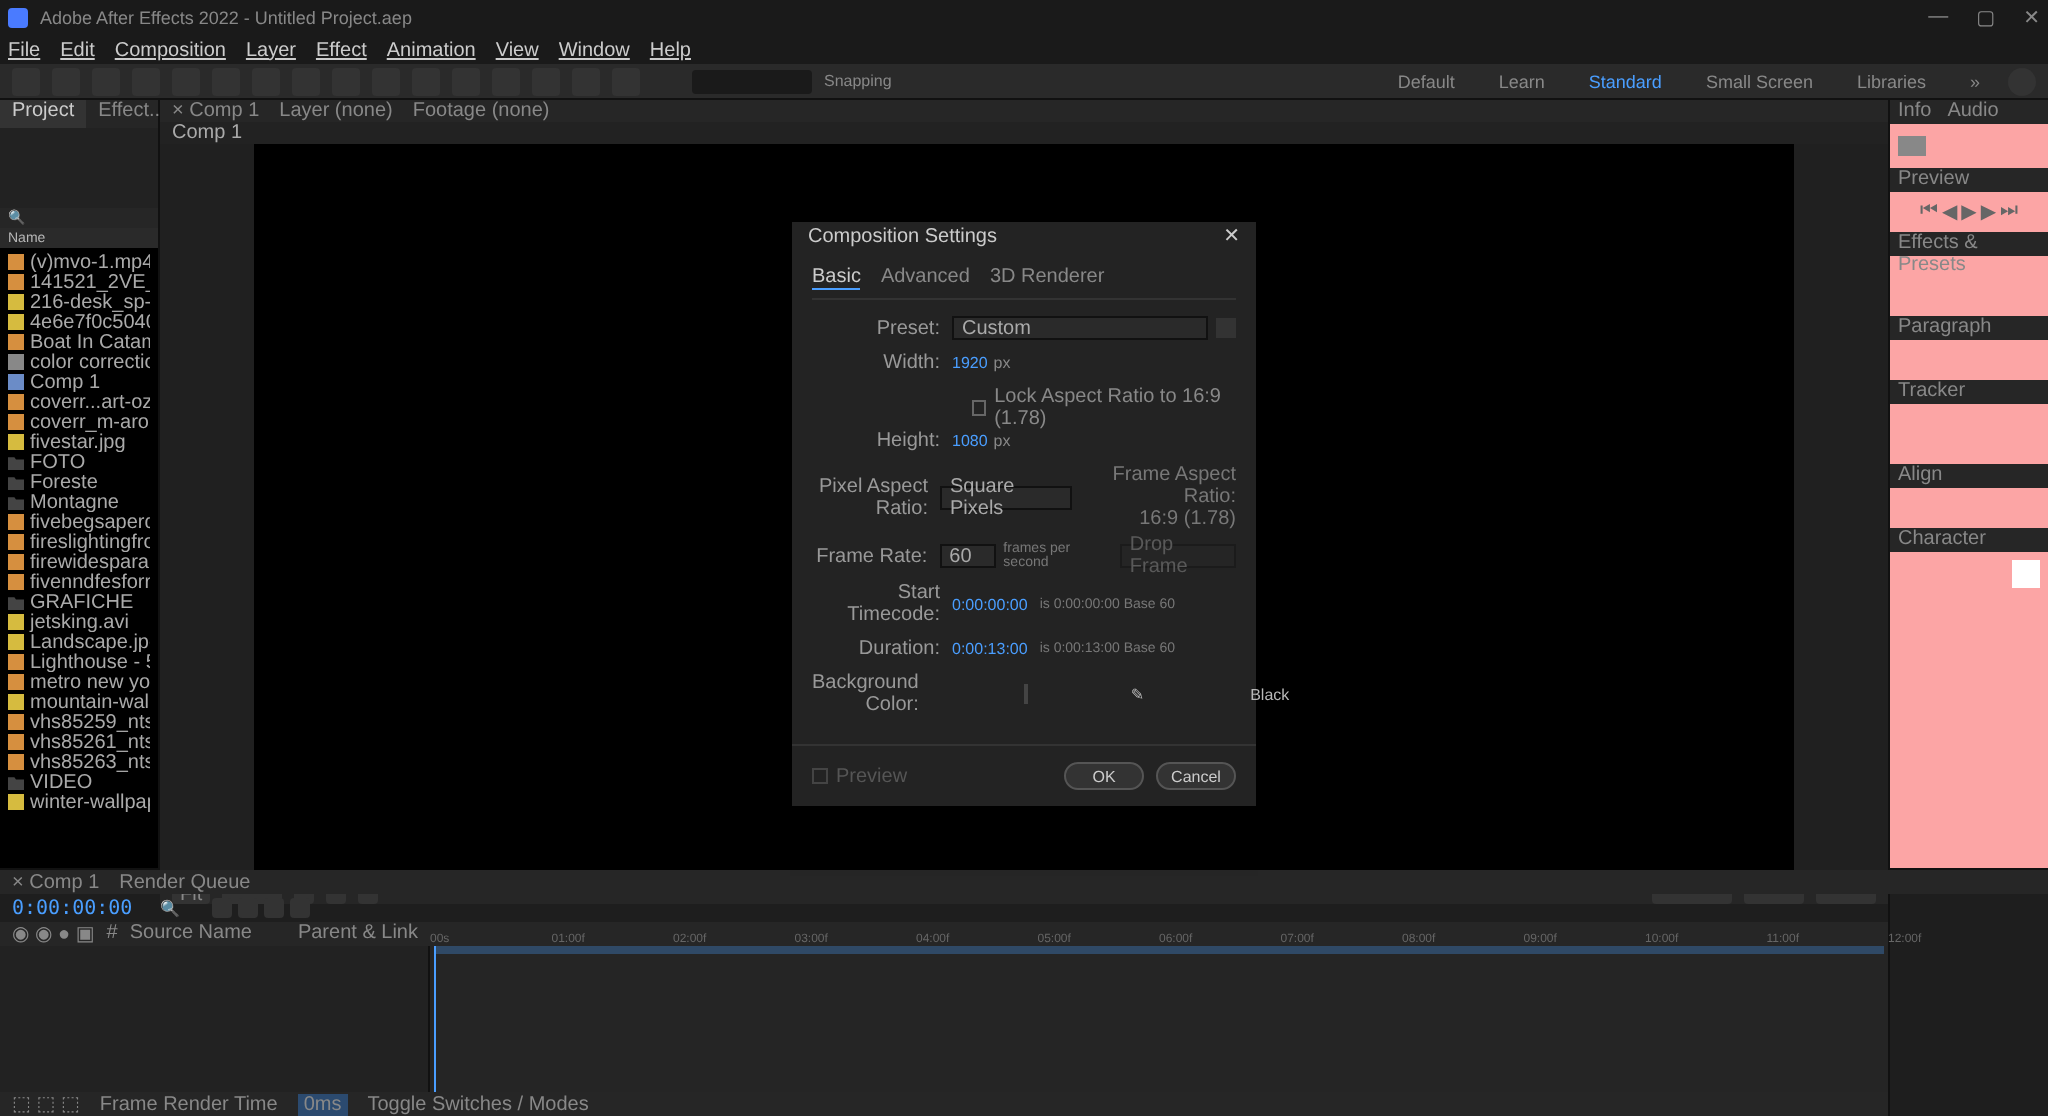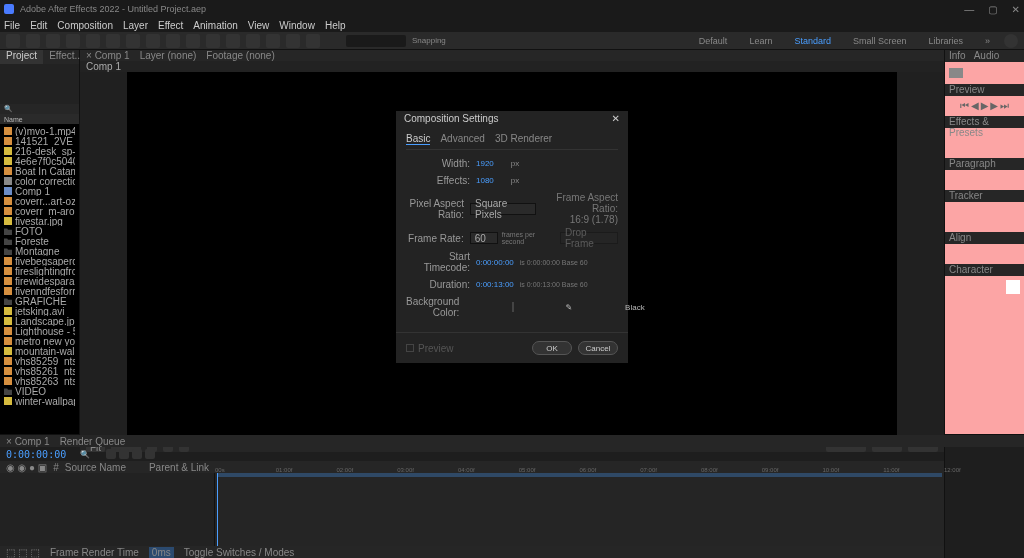--- a/index.html
+++ b/index.html
@@ -7,21 +7,21 @@
 
 
 .titlebar { height: 18px; background: #1a1a1a; display: flex; align-items: center; padding: 0 4px; }
 .titlebar .ae-logo { width: 10px; height: 10px; background: #4a7bff; border-radius: 2px; margin-right: 6px; }
 .titlebar .title { flex: 1; color: #888; font-size: 9px; }
 .titlebar .win-controls { display: flex; gap: 14px; color: #888; font-size: 11px; }
 .titlebar .win-controls span { cursor: pointer; }
 
 
 .menubar { height: 14px; background: #1a1a1a; display: flex; align-items: center; padding: 0 4px; gap: 10px; font-size: 9px; color: #ccc; }
-.menubar span { cursor: pointer; }
+.menubar span { cursor: pointer; text-decoration: underline; }
 
 
 .toolbar { height: 18px; background: #2a2a2a; display: flex; align-items: center; padding: 0 6px; gap: 6px; border-bottom: 1px solid #111; }
 .toolbar .tool { width: 14px; height: 14px; background: #333; border-radius: 2px; }
 .toolbar .search { width: 60px; height: 12px; background: #1a1a1a; border-radius: 2px; margin-left: 20px; }
 .toolbar .spacer { flex: 1; }
 .toolbar .workspace { font-size: 9px; color: #888; padding: 0 8px; }
 .toolbar .workspace.active { color: #4a9eff; }
 .toolbar .help-search { width: 14px; height: 14px; background: #333; border-radius: 50%; }
 
@@ -86,21 +86,21 @@
 .modal .modal-body { padding: 8px 10px; }
 .modal .row { display: flex; align-items: center; margin-bottom: 6px; font-size: 8px; }
 .modal .row .label { width: 70px; text-align: right; padding-right: 6px; color: #999; }
 .modal .row input[type=text] { flex: 1; background: #111; border: 1px solid #4a9eff; color: #ddd; padding: 1px 3px; font-size: 8px; height: 12px; }
 .modal .row .select { background: #2a2a2a; border: 1px solid #111; padding: 1px 4px; font-size: 8px; min-width: 50px; height: 12px; display: flex; align-items: center; color: #aaa; }
 .modal .row .link-icon { width: 10px; height: 10px; background: #333; margin-left: 4px; }
 .modal .modal-tabs { display: flex; gap: 10px; font-size: 8px; color: #888; margin-bottom: 8px; border-bottom: 1px solid #333; padding-bottom: 4px; }
 .modal .modal-tabs .mtab { cursor: pointer; }
 .modal .modal-tabs .mtab.active { color: #ccc; border-bottom: 1px solid #4a9eff; }
 .modal .val-link { color: #4a9eff; font-size: 8px; }
-.modal .unit { color: #888; font-size: 8px; margin-left: 17px; }
+.modal .unit { color: #888; font-size: 8px; margin-left: 3px; }
 .modal .small-text { color: #777; font-size: 7px; }
 .modal .lock-row { display: flex; align-items: center; gap: 4px; font-size: 7px; color: #888; margin-left: 80px; }
 .modal .lock-row .chk { width: 8px; height: 8px; border: 1px solid #666; }
 .modal .swatch-small { width: 10px; height: 10px; background: #000; border: 1px solid #444; }
 .modal .footer { display: flex; justify-content: flex-end; gap: 6px; padding: 8px 10px; border-top: 1px solid #333; }
 .modal .footer .btn { width: 40px; height: 14px; background: #333; border: 1px solid #555; font-size: 8px; color: #ccc; display: flex; align-items: center; justify-content: center; cursor: pointer; border-radius: 7px; }
 .modal .footer .preview-chk { margin-right: auto; display: flex; align-items: center; gap: 4px; font-size: 7px; color: #555; }
 .modal .footer .preview-chk .chk { width: 8px; height: 8px; border: 1px solid #444; }
 </style>
 </head>
@@ -424,26 +424,37 @@
       <span>Composition Settings</span>
       <span class="close">✕</span>
     </div>
     <div class="modal-body">
       <div class="modal-tabs">
         <span class="mtab active">Basic</span>
         <span class="mtab">Advanced</span>
         <span class="mtab">3D Renderer</span>
       </div>
       <div class="row">
+        <span class="label">Preset:</span>
+        <div class="select" style="flex:1;">
+            <span>Custom</span>
+          </div>
+        <div class="link-icon"></div>
+      </div>
+      <div class="row">
         <span class="label">Width:</span>
         <span class="val-link">1920</span>
         <span class="unit">px</span>
       </div>
-      <div class="row">
-        <span class="label">Effects:</span>
+      <div class="lock-row">
+        <div class="chk"></div>
+        <span>Lock Aspect Ratio to 16:9 (1.78)</span>
+      </div>
+      <div class="row">
+        <span class="label">Height:</span>
         <span class="val-link">1080</span>
         <span class="unit">px</span>
       </div>
       <div class="row">
         <span class="label">Pixel Aspect Ratio:</span>
         <div class="select">
             <span>Square Pixels</span>
           </div>
         <div style="flex:1"></div>
         <div class="small-text" style="text-align:right;">

